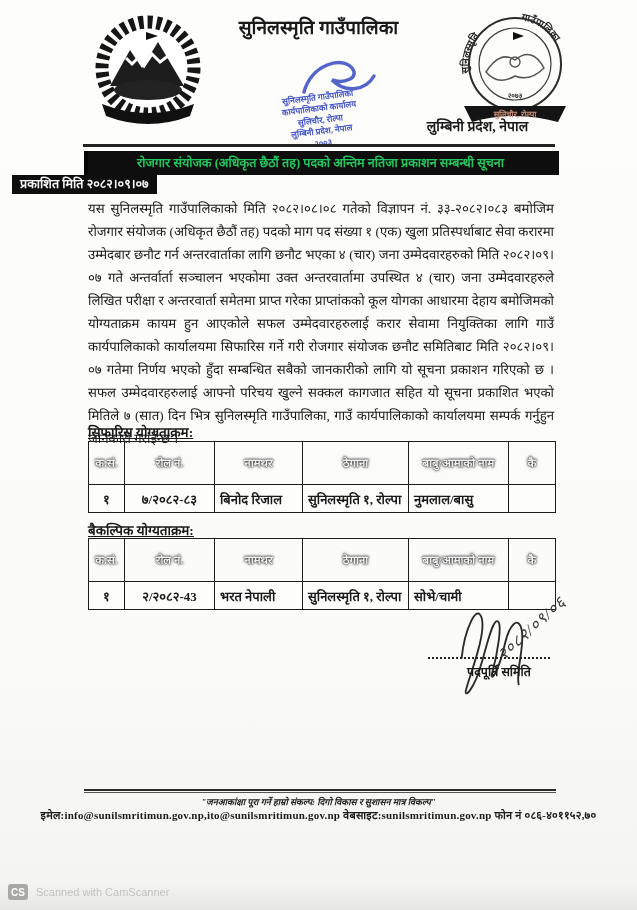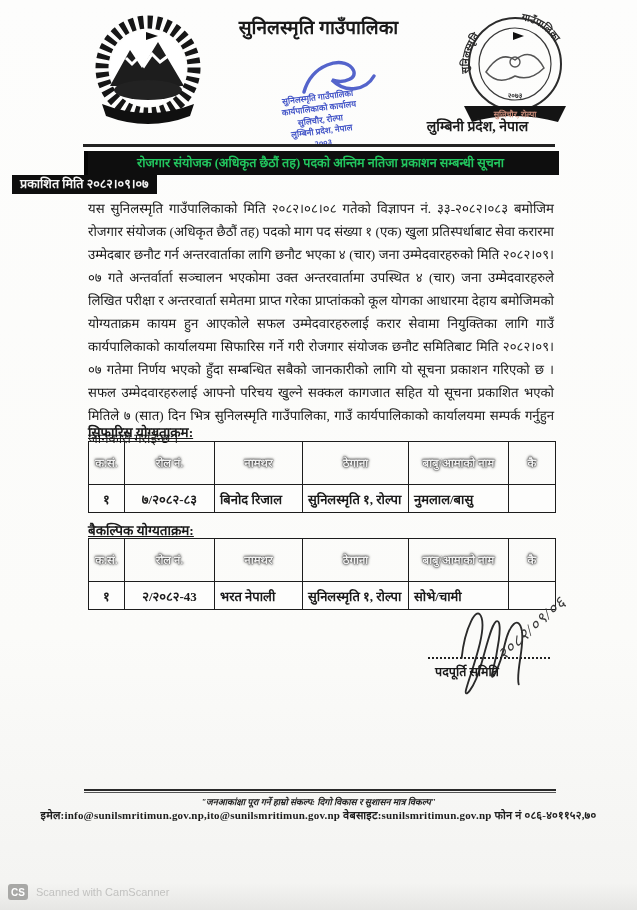--- a/index.html
+++ b/index.html
@@ -47,21 +47,21 @@
       radial-gradient(ellipse 22px 22px at 4% 92%, #d8d8d6 35%, rgba(216,216,214,0) 95%),
       radial-gradient(ellipse 22px 22px at 96% 92%, #cicici 0%, rgba(200,200,198,.75) 35%, rgba(200,200,198,0) 95%),
       linear-gradient(180deg,#6c6c6a,#4e4e4c);
   }
   table.res td{height:25px;font-size:13px;font-weight:600;padding:1px 5px;background:#fdfdfc;}
   td.ctr,th{text-align:center;}
   .t1pos{left:88px;top:441px;}
   .t2pos{left:88px;top:538px;}
   
   .sig-line{left:428px;top:657px;width:122px;border-top:2px dotted #222;}
-  .sig-label{left:412px;top:663px;width:110px;text-align:center;font-size:12.5px;font-weight:bold;}
+  .sig-label{left:444px;top:663px;width:110px;text-align:center;font-size:12.5px;font-weight:bold;}
   .sig-svg{left:438px;top:598px;}
   .hand-date{
     left:492px;top:648px;transform:rotate(-42deg);transform-origin:left top;
     font-size:16px;font-style:italic;color:#3a3a3a;letter-spacing:1px;white-space:nowrap;
   }
   
   .rule-bot{left:84px;width:472px;top:789px;border-top:2px solid #2a2a2a;border-bottom:1px solid #555;height:1px;}
   .slogan{left:0;right:0;top:795px;text-align:center;font-size:9px;font-weight:bold;font-style:italic;color:#222;}
   .contact{left:0;right:0;top:807px;text-align:center;font-size:11px;font-weight:bold;color:#1c1c1c;letter-spacing:.2px;}
   

